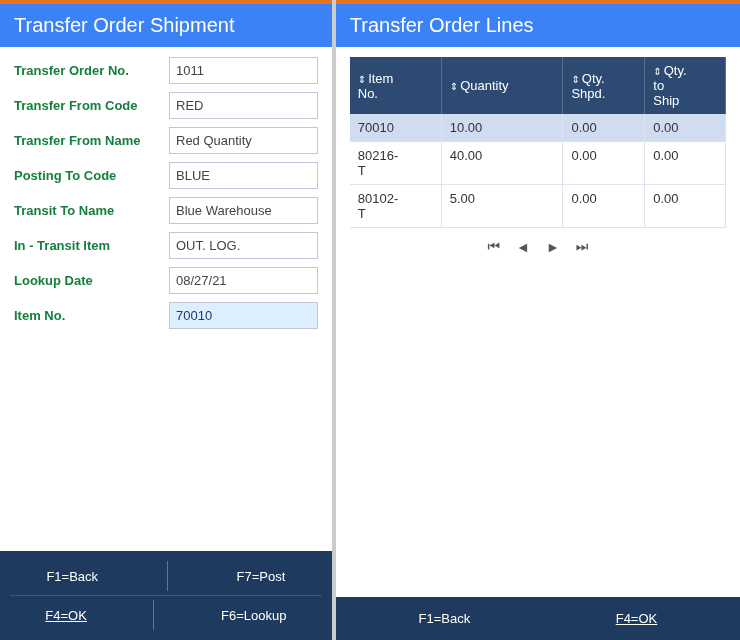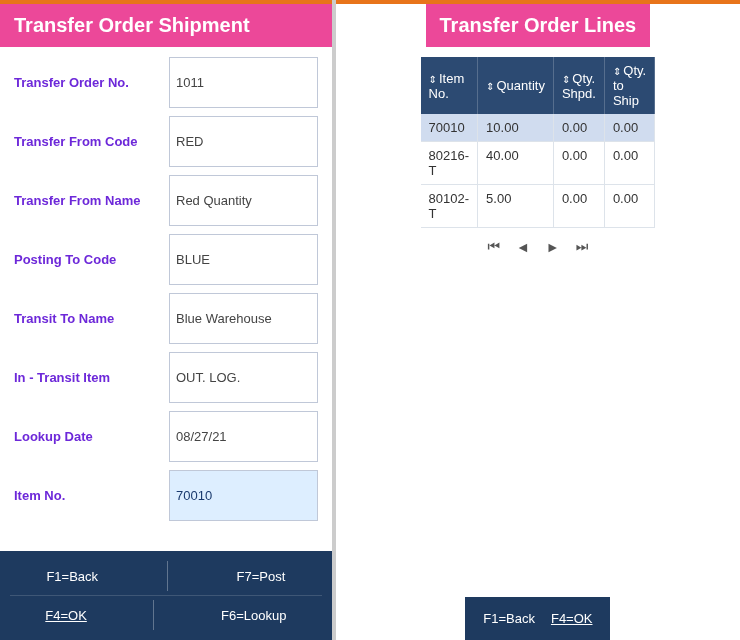--- a/index.html
+++ b/index.html
@@ -19,62 +19,61 @@
       position: relative;
     }
 
     .panel-left {
       width: 370px;
       border-right: 4px solid #ccc;
     }
 
     .panel-right {
       width: 446px;
-      align-items: center;
     }
 
     .panel-top-bar {
       height: 4px;
       background: #e8741a;
       width: 100%;
     }
 
     .panel-title {
-      background: #ec4899;
+      background: #3b82f6;
       color: #fff;
       padding: 10px 14px;
       font-size: 20px;
-      font-weight: 700;
+      font-weight: 400;
     }
 
     .panel-content {
       flex: 1;
       padding: 10px 14px;
       overflow: hidden;
     }
 
     
     .form-row {
       display: flex;
       align-items: center;
       margin-bottom: 8px;
     }
 
     .form-label {
       width: 155px;
       font-size: 13px;
       font-weight: 600;
-      color: #6d28d9;
+      color: #15803d;
       flex-shrink: 0;
     }
 
     .form-value {
       flex: 1;
       border: 1px solid #c0c8d8;
-      padding: 17px 6px;
+      padding: 5px 6px;
       font-size: 13px;
       color: #444;
       background: #fff;
       min-height: 24px;
     }
 
     .form-value.highlighted {
       background: #ddeeff;
       color: #1a3a6e;
     }

